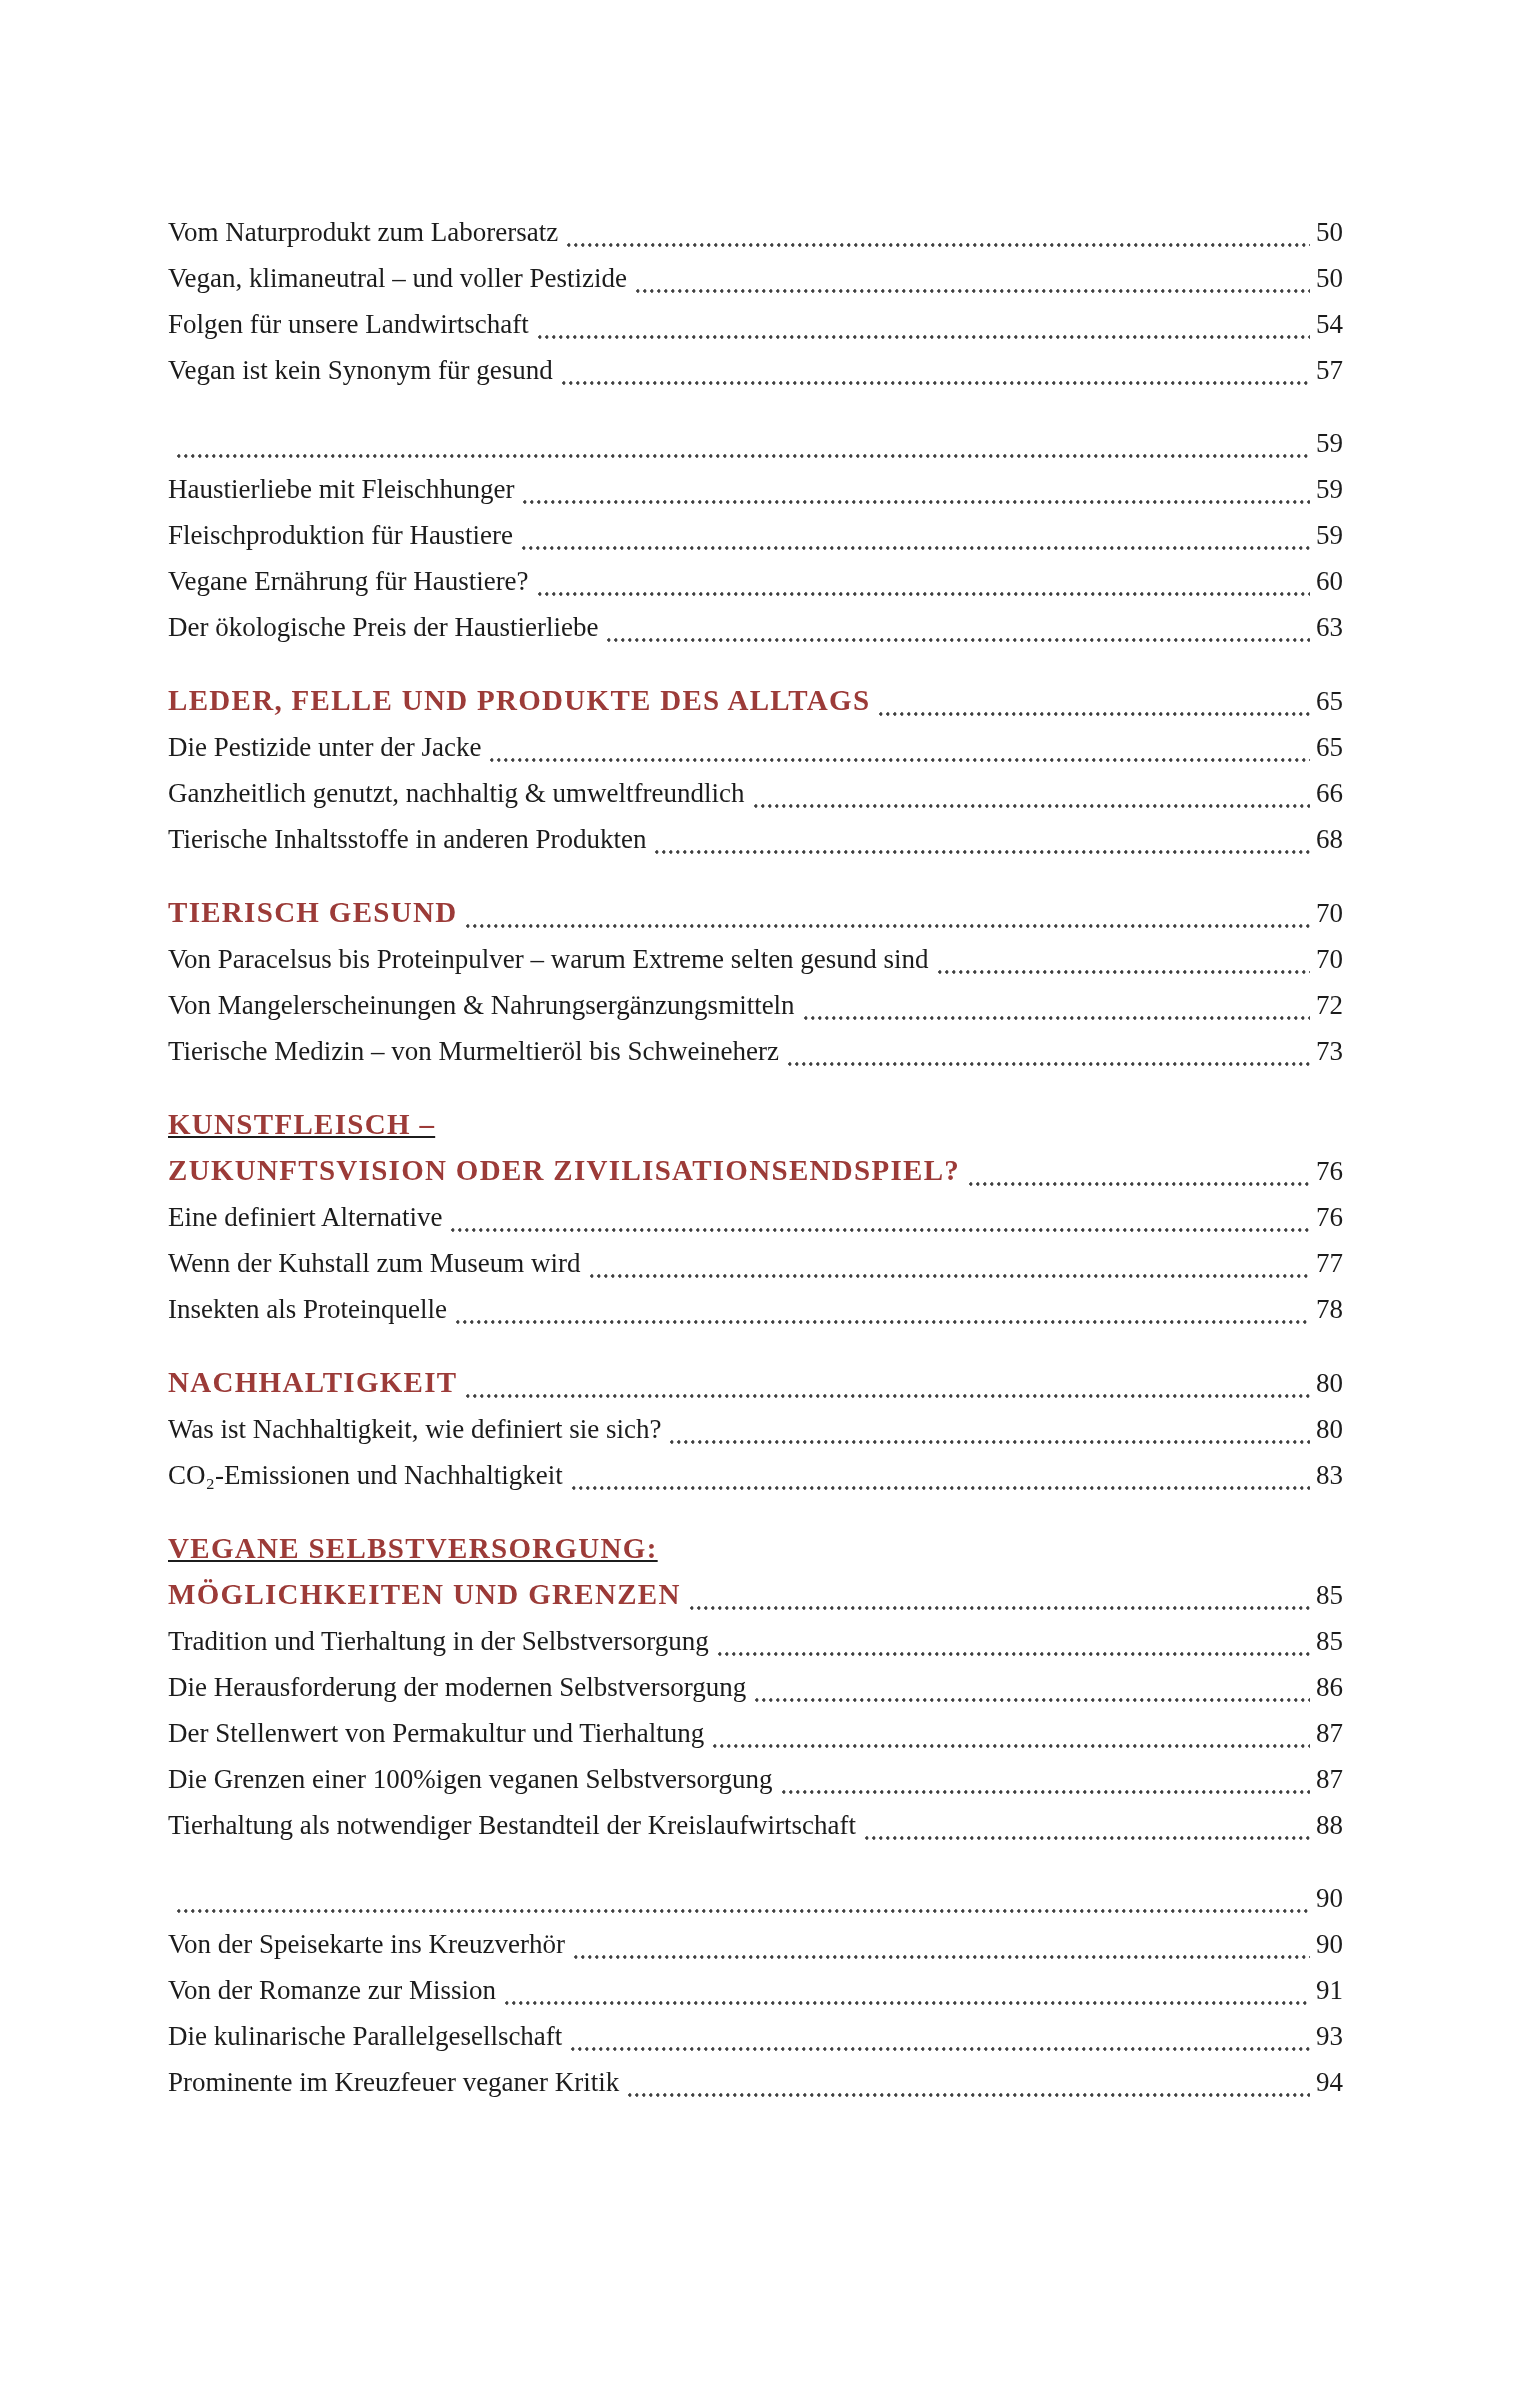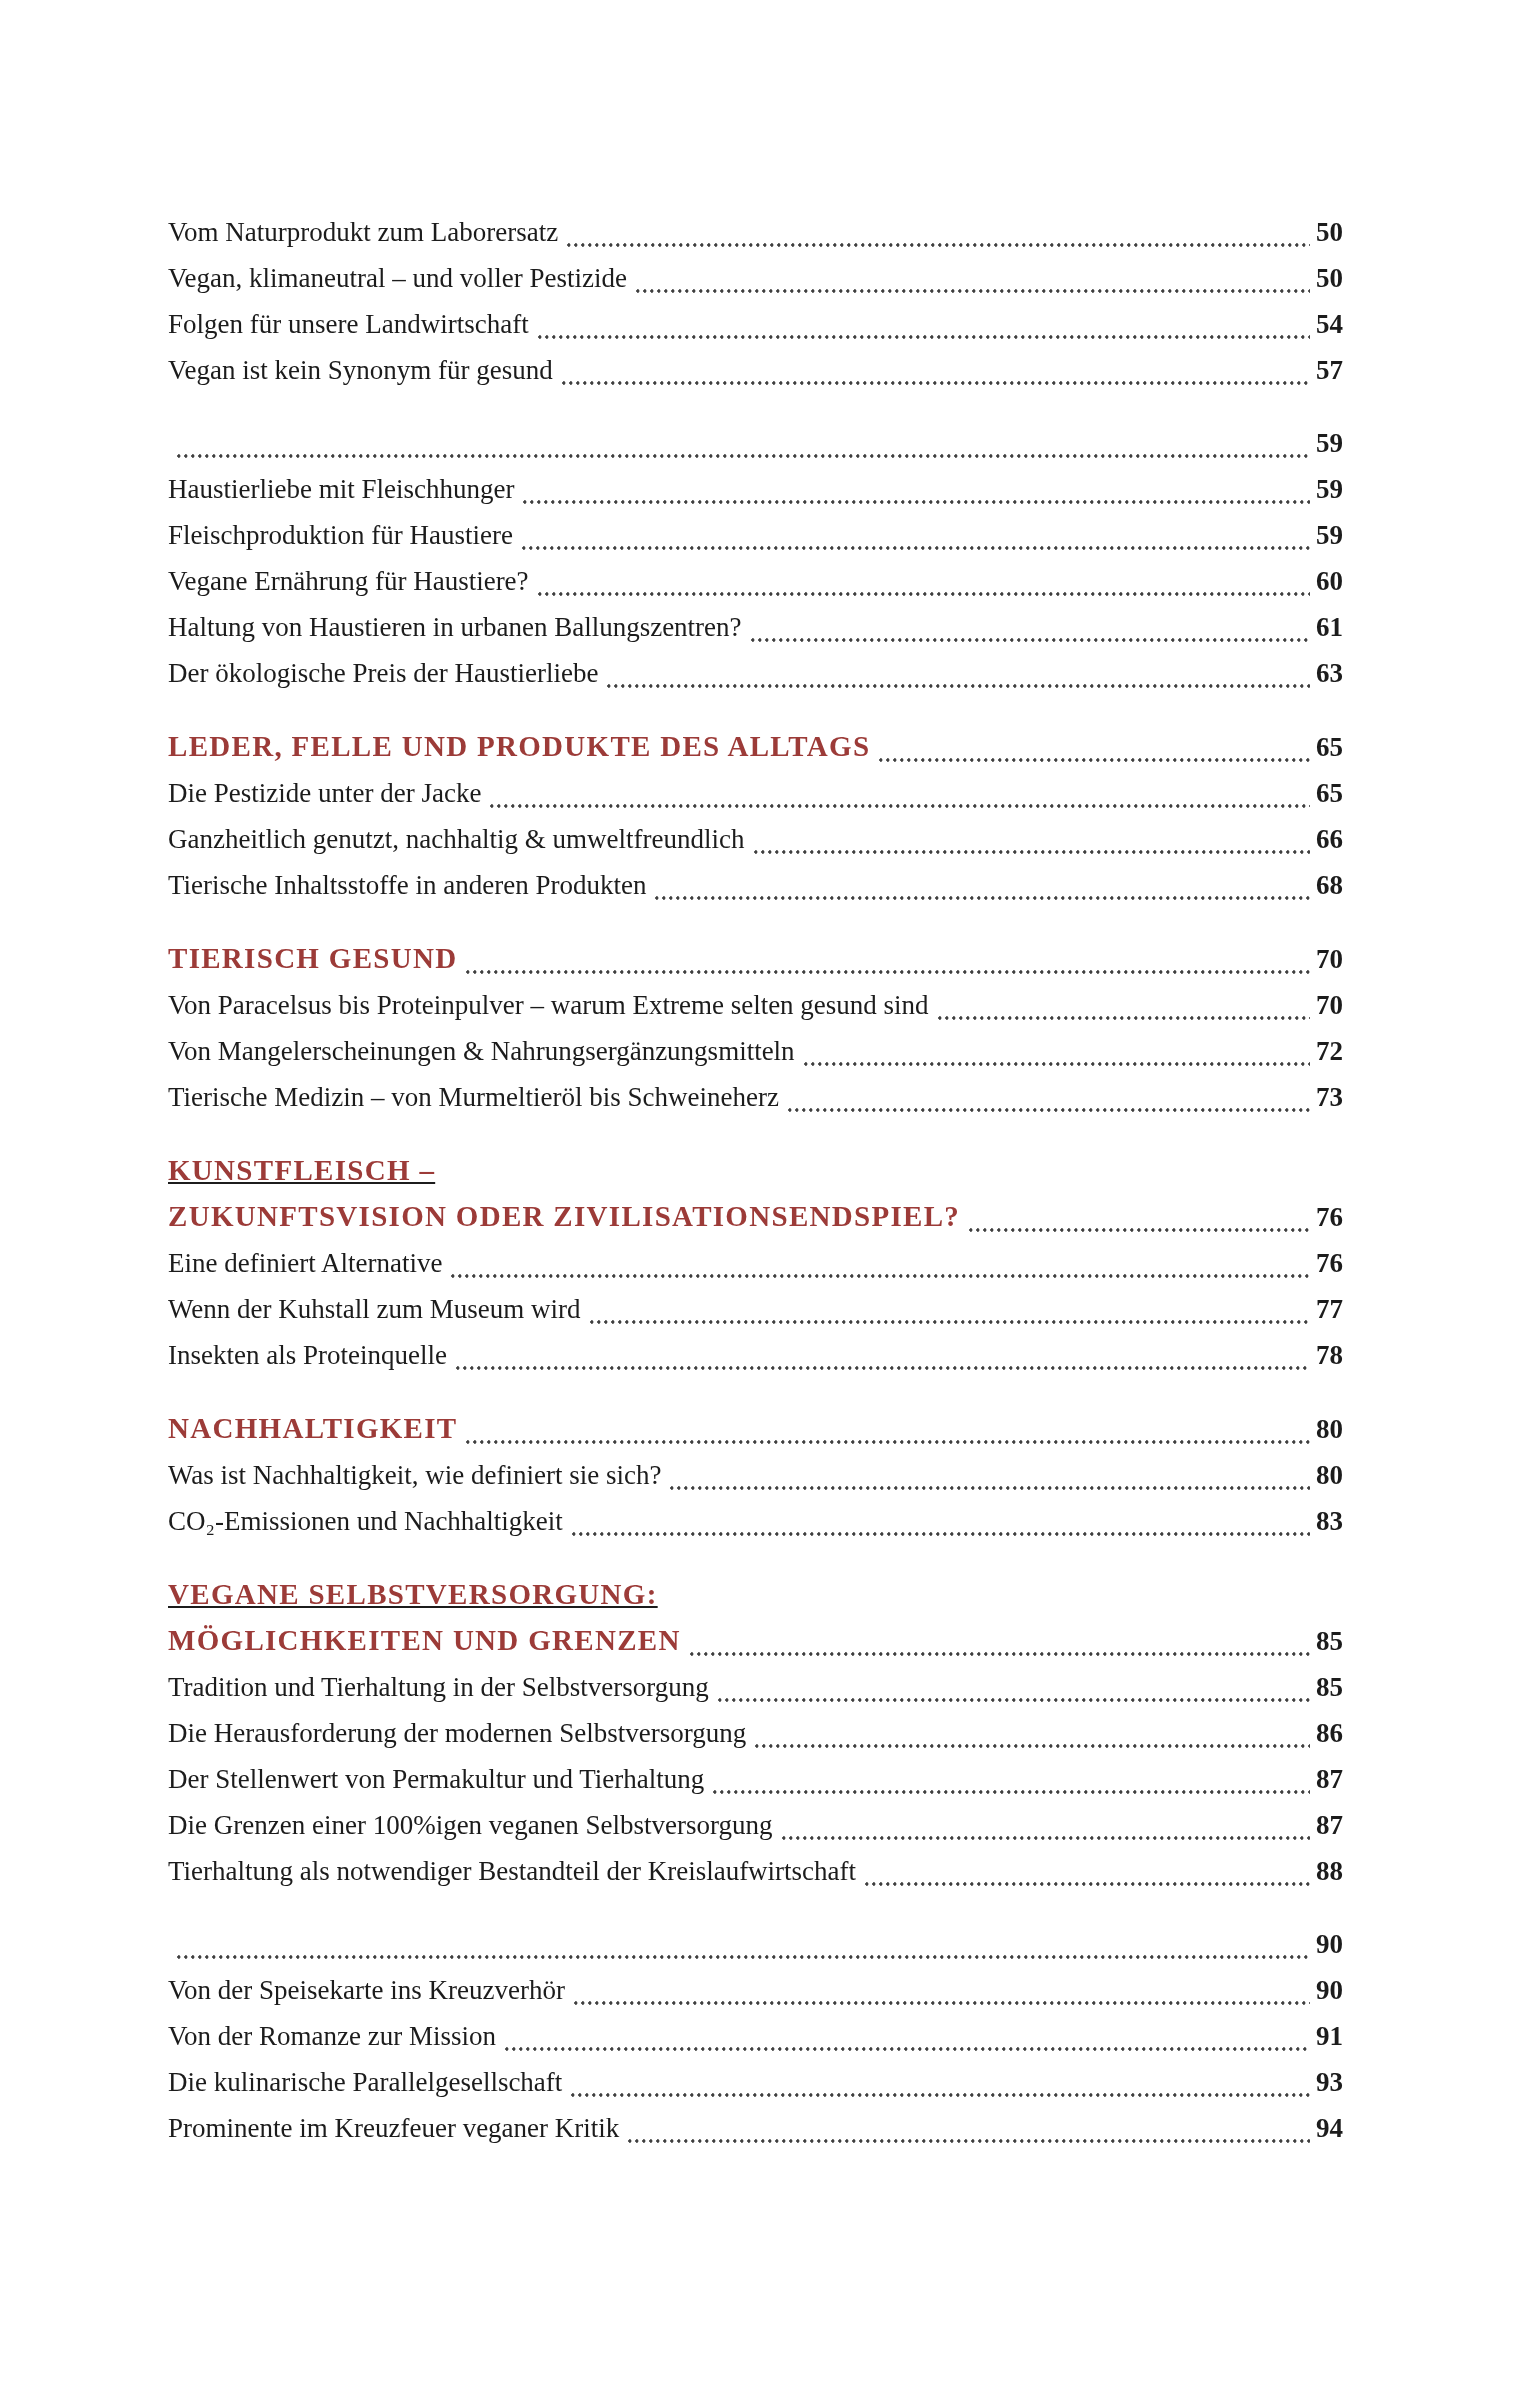--- a/index.html
+++ b/index.html
@@ -40,21 +40,21 @@
     align-self: flex-end;
     margin: 0 6.3px 8.2px 9px;
     background-image: radial-gradient(circle at 1.9px 1.9px, var(--leader) 1.4px, transparent 1.8px);
     background-size: 7px 3.8px;
     background-repeat: repeat-x;
     min-width: 25px;
   }
   .row .page-num {
     flex: 0 0 auto;
     font-size: 27px;
-    font-weight: bold;
+    font-weight: normal;
     color: var(--text);
   }
   .row.heading {
     margin-top: 27px;
   }
   .row.heading .title {
     color: var(--heading);
     font-weight: bold;
     font-size: 29px;
     letter-spacing: 1.3px;
@@ -111,25 +111,20 @@
     <span class="title">Fleischproduktion für Haustiere</span>
     <span class="leader"></span>
     <span class="page-num">59</span>
   </div>
       <div class="row entry">
     <span class="title">Vegane Ernährung für Haustiere?</span>
     <span class="leader"></span>
     <span class="page-num">60</span>
   </div>
       <div class="row entry">
-    <span class="title">Haltung von Haustieren in urbanen Ballungszentren?</span>
-    <span class="leader"></span>
-    <span class="page-num">61</span>
-  </div>
-      <div class="row entry">
     <span class="title">Der ökologische Preis der Haustierliebe</span>
     <span class="leader"></span>
     <span class="page-num">63</span>
   </div>
       <div class="row heading">
     <span class="title">LEDER, FELLE UND PRODUKTE DES ALLTAGS</span>
     <span class="leader"></span>
     <span class="page-num">65</span>
   </div>
       <div class="row entry">

